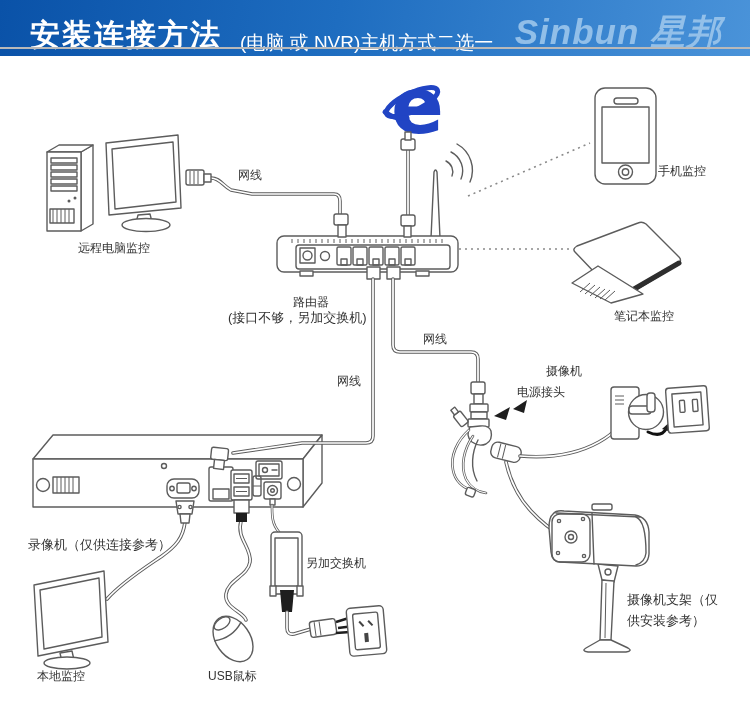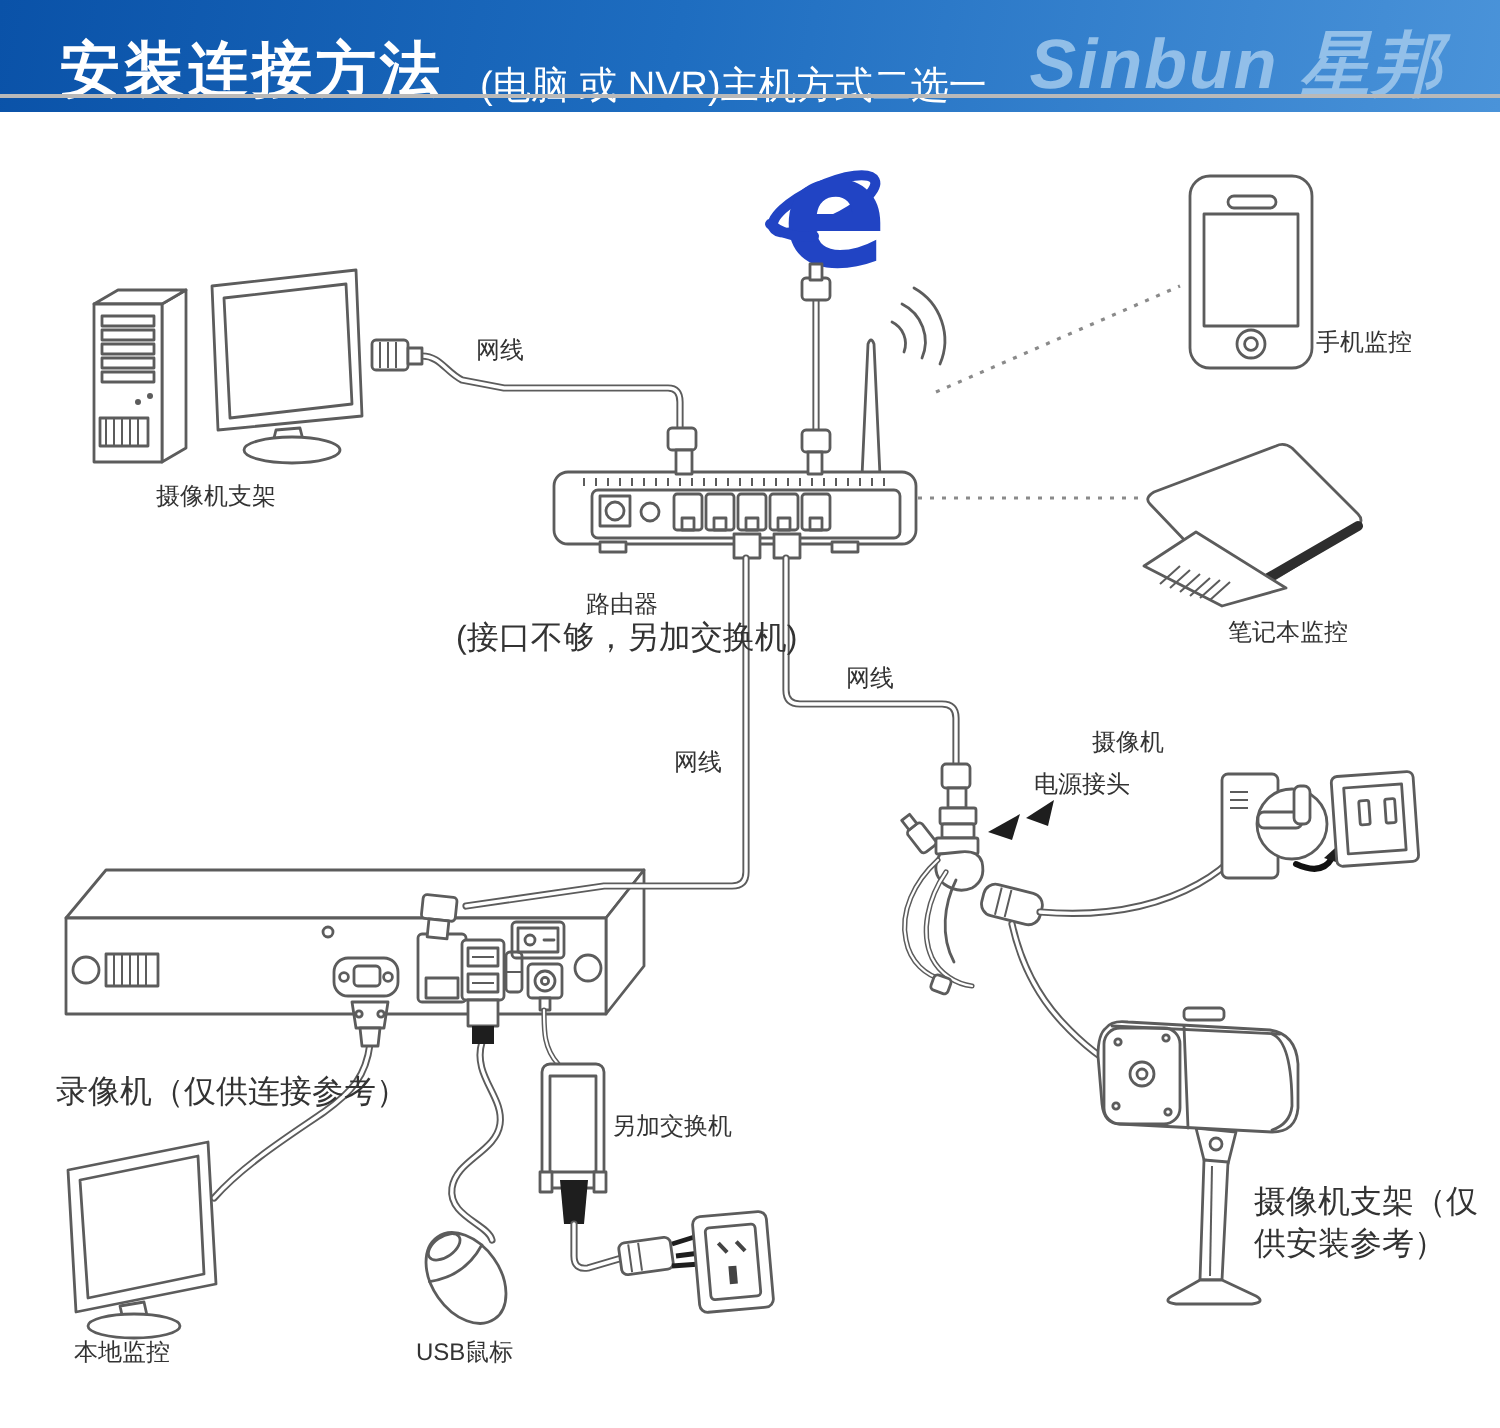--- a/index.html
+++ b/index.html
@@ -8,21 +8,21 @@
   .header{position:absolute;left:0;top:0;width:750px;height:56px;z-index:4;
           background:linear-gradient(100deg,#0a52a8 0%,#1e6dc0 45%,#4a93d9 100%);
           display:flex;align-items:flex-end;}
   .h-title{color:#fff;font-size:30px;font-weight:bold;margin-left:30px;letter-spacing:2px;}
   .h-sub{color:#fff;font-size:19px;margin-left:18px;margin-top:4px;}
   .h-brand{margin-left:auto;margin-right:28px;font-size:35px;font-weight:bold;font-style:italic;
            color:#9cc6ec;opacity:.9;letter-spacing:1px;}
   .header-sep{position:absolute;left:0;top:47px;width:750px;height:2px;background:#b9b9b9;z-index:4;}
   svg.diagram{position:absolute;left:0;top:0;width:750px;height:714px;z-index:1;}
   .lbl{position:absolute;font-size:12px;color:#333;white-space:nowrap;z-index:3;}
-  .lbl.s{font-size:16px;text-align:right;}
+  .lbl.s{font-size:13px;text-align:right;}
   
   .ln{stroke:#5c5c5c;stroke-width:1.4;fill:none;stroke-linecap:round;stroke-linejoin:round;}
   .fw{fill:#fff;stroke:#5c5c5c;stroke-width:1.4;stroke-linejoin:round;}
   .thin{stroke:#5c5c5c;stroke-width:1;fill:none;}
   .blk{fill:#1e1e1e;stroke:none;}
   .dots{stroke:#8a8a8a;stroke-width:1.6;stroke-dasharray:2 4;fill:none;}
   .cable-o{stroke:#5c5c5c;stroke-width:3.6;fill:none;stroke-linecap:round;stroke-linejoin:round;}
   .cable-i{stroke:#fff;stroke-width:1.7;fill:none;stroke-linecap:round;stroke-linejoin:round;}
   .cable2-o{stroke:#5c5c5c;stroke-width:2.6;fill:none;stroke-linecap:round;stroke-linejoin:round;}
   .cable2-i{stroke:#fff;stroke-width:1.1;fill:none;stroke-linecap:round;stroke-linejoin:round;}
@@ -319,21 +319,21 @@
         <circle class="ln" cx="583" cy="519" r="1.6"></circle>
       <circle class="ln" cx="558" cy="553" r="1.6"></circle>
         <circle class="ln" cx="584" cy="556" r="1.6"></circle>
       <circle class="fw" cx="571" cy="537" r="6"></circle>
       <circle class="ln" cx="571" cy="537" r="2.5"></circle>
       <path class="ln" d="M592,513 L594,564"></path>
       <path class="ln" d="M636,517 Q646,521 646,553 Q645,562 636,565"></path>
     </g>
   </svg>
 
-  <div class="lbl" style="left:78px;top:240px">摄像机支架</div>
+  <div class="lbl" style="left:78px;top:240px">远程电脑监控</div>
   <div class="lbl" style="left:238px;top:167px">网线</div>
   <div class="lbl" style="left:293px;top:294px">路由器</div>
   <div class="lbl s" style="left:228px;top:309px">(接口不够，另加交换机)</div>
   <div class="lbl" style="left:658px;top:163px">手机监控</div>
   <div class="lbl" style="left:614px;top:308px">笔记本监控</div>
   <div class="lbl" style="left:423px;top:331px">网线</div>
   <div class="lbl" style="left:337px;top:373px">网线</div>
   <div class="lbl" style="left:546px;top:363px">摄像机</div>
   <div class="lbl" style="left:517px;top:384px">电源接头</div>
   <div class="lbl s" style="left:28px;top:536px">录像机（仅供连接参考）</div>

